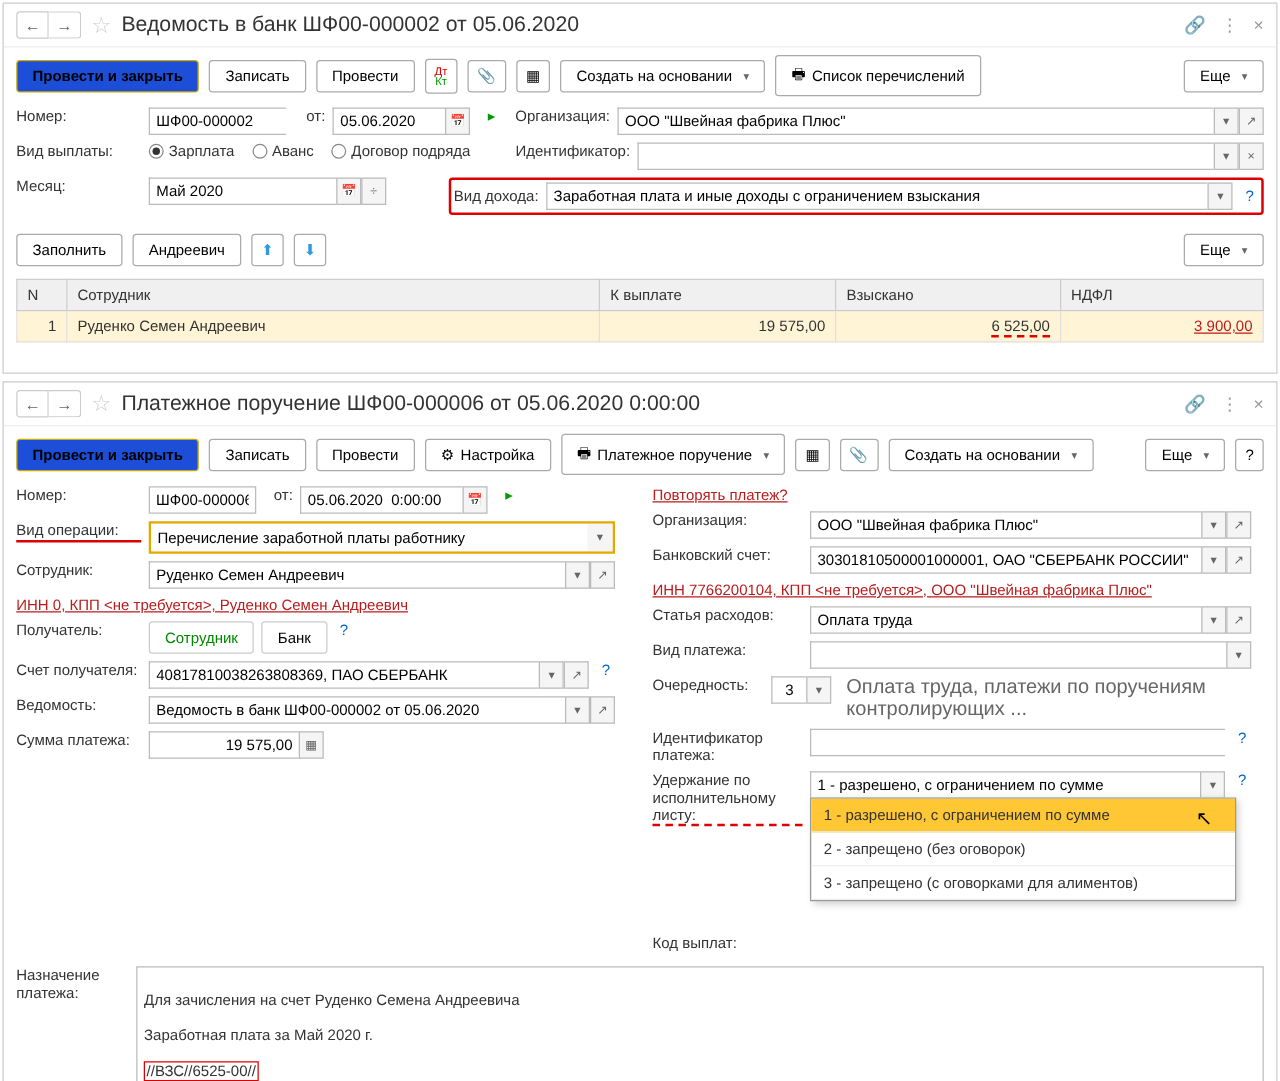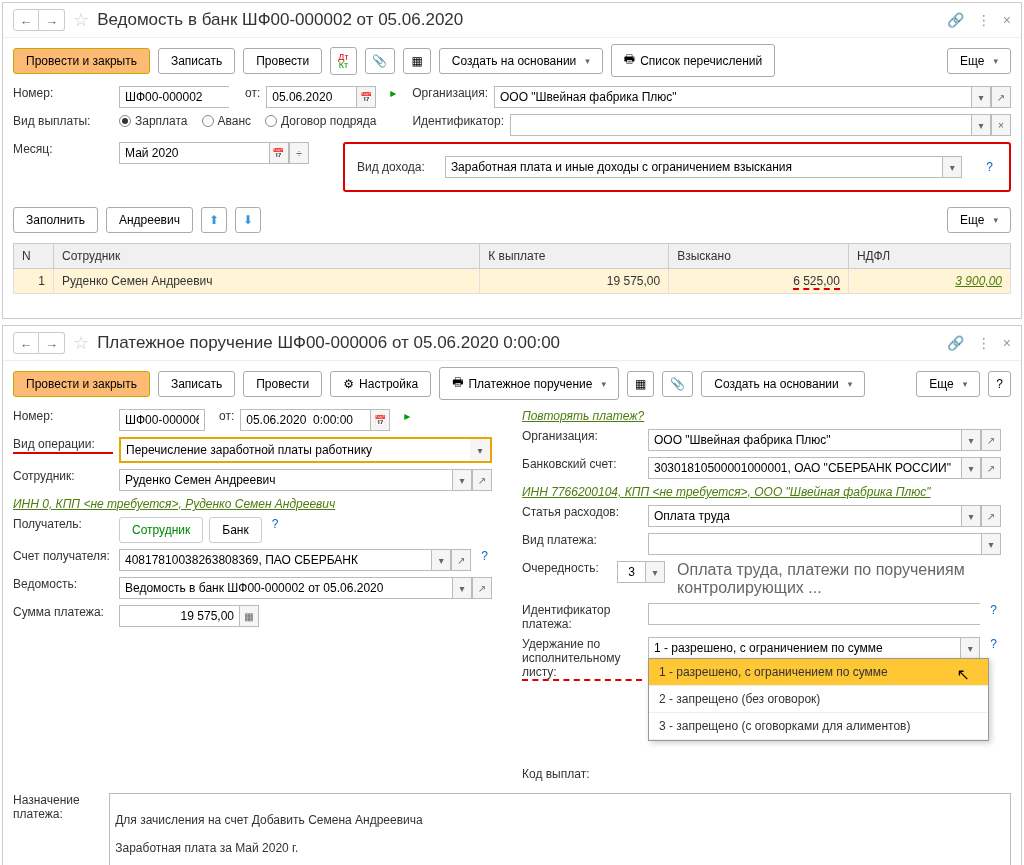--- a/index.html
+++ b/index.html
@@ -9,21 +9,21 @@
   .nav-btns { display: flex; gap: 0; }
   .nav-btn { width: 26px; height: 22px; border: 1px solid #ccc; background: #fff; display: flex; align-items: center; justify-content: center; cursor: pointer; font-size: 13px; color: #666; }
   .nav-btn:first-child { border-radius: 3px 0 0 3px; }
   .nav-btn:last-child { border-radius: 0 3px 3px 0; border-left: none; }
   .star-icon { font-size: 18px; color: #ccc; cursor: pointer; }
   .title { font-size: 17px; font-weight: normal; flex: 1; }
   .title-actions { display: flex; gap: 12px; align-items: center; color: #999; }
   .title-actions span { cursor: pointer; font-size: 14px; }
   .toolbar { display: flex; align-items: center; padding: 6px 10px; gap: 8px; flex-wrap: wrap; }
   .btn { border: 1px solid #aaa; background: #fff; padding: 5px 12px; border-radius: 3px; cursor: pointer; font-size: 12px; display: inline-flex; align-items: center; gap: 5px; }
-  .btn-yellow { background: #fdba74; border-color: #c9a800; font-weight: normal; }
+  .btn-yellow { background: #1d4ed8; border-color: #c9a800; font-weight: bold; }
   .btn-icon { padding: 5px 7px; }
   .btn-dropdown::after { content: "▾"; margin-left: 4px; font-size: 9px; color: #666; }
   .spacer { flex: 1; }
   .form-row { display: flex; align-items: flex-start; padding: 3px 10px; gap: 6px; }
   .lbl { width: 100px; font-size: 12px; }
   .input { border: 1px solid #bbb; padding: 3px 5px; font-size: 12px; background: #fff; height: 22px; }
   .input-group { display: flex; }
   .input-group .input { border-right: none; }
   .input-btn { border: 1px solid #bbb; background: #f5f5f5; width: 20px; height: 22px; display: flex; align-items: center; justify-content: center; cursor: pointer; font-size: 10px; color: #666; }
   .radio-group { display: flex; gap: 14px; align-items: center; }
@@ -31,21 +31,21 @@
   .radio { width: 12px; height: 12px; border: 1px solid #888; border-radius: 50%; background: #fff; display: flex; align-items: center; justify-content: center; }
   .radio.checked::after { content: ""; width: 6px; height: 6px; border-radius: 50%; background: #333; }
   .hl-red { border: 2px solid #d00 !important; border-radius: 3px; }
   .hl-yellow { border: 2px solid #e6a800 !important; }
   .underline-red { border-bottom: 2px solid #d00; padding-bottom: 1px; }
   .underline-red-dashed { border-bottom: 2px dashed #d00; }
   table.grid { width: calc(100% - 20px); margin: 4px 10px; border-collapse: collapse; font-size: 12px; }
   table.grid th { background: #f0f0f0; border: 1px solid #ccc; padding: 5px 8px; text-align: left; font-weight: normal; }
   table.grid td { border: 1px solid #e0e0e0; padding: 5px 8px; }
   table.grid tr.sel td { background: #fff5d6; }
-  .link { color: #4d7c0f; text-decoration: underline; cursor: pointer; font-style: italic; }
+  .link { color: #b91c1c; text-decoration: underline; cursor: pointer; }
   .link-green { color: #008800; }
   .two-col { display: flex; gap: 20px; padding: 0; }
   .col { flex: 1; }
   .textarea { border: 1px solid #bbb; padding: 5px; font-size: 12px; background: #fff; width: 100%; min-height: 85px; white-space: pre-line; font-family: Arial; }
   .dropdown-panel { position: absolute; background: #fff; border: 1px solid #999; box-shadow: 2px 2px 6px rgba(0,0,0,0.2); z-index: 100; }
   .dropdown-item { padding: 6px 10px; cursor: pointer; border-bottom: 1px solid #eee; }
   .dropdown-item.sel { background: #ffc733; }
   .dropdown-item:last-child { border-bottom: none; }
   .help-icon { color: #0066cc; cursor: pointer; padding: 0 4px; }
   .icon-arrow-up { color: #3399dd; }
@@ -134,21 +134,21 @@
     </div>
   </div>
 
   <div class="form-row">
     <span class="lbl">Месяц:</span>
     <div class="input-group">
       <input class="input" style="width: 150px;" value="Май 2020">
       <div class="input-btn">📅</div>
       <div class="input-btn">÷</div>
     </div>
-    <div style="margin-left:28px;display:flex;align-items:center;gap:20px;flex:1;padding:12px" class="hl-red">
+    <div style="margin-left:44px;display:flex;align-items:center;gap:6px;flex:1;padding:2px" class="hl-red">
       <span>Вид дохода:</span>
       <div class="input-group" style="flex:1">
         <input class="input" style="flex: 1 1 0%;" value="Заработная плата и иные доходы с ограничением взыскания">
         <div class="input-btn">▾</div>
       </div>
       <span class="help-icon">?</span>
     </div>
   </div>
 
   <div class="toolbar" style="margin-top:6px">
@@ -343,21 +343,21 @@
       </div>
       <div class="form-row" style="padding-left:0;margin-top:80px">
         <span class="lbl" style="width:120px">Код выплат:</span>
       </div>
     </div>
   </div>
 
   <div class="form-row" style="align-items:flex-start;margin-top:6px">
     <span class="lbl">Назначение платежа:</span>
     <div class="textarea">
-      <div>Для зачисления на счет Добавить Семена Андреевича</div>
+      <div>Для зачисления на счет Руденко Семена Андреевича</div>
       <div>Заработная плата за Май 2020 г.</div>
       <div><span class="boxed-red">//ВЗС//6525-00//</span></div>
       
       
     </div>
   </div>
 
 </div>
 
 </body></html>

